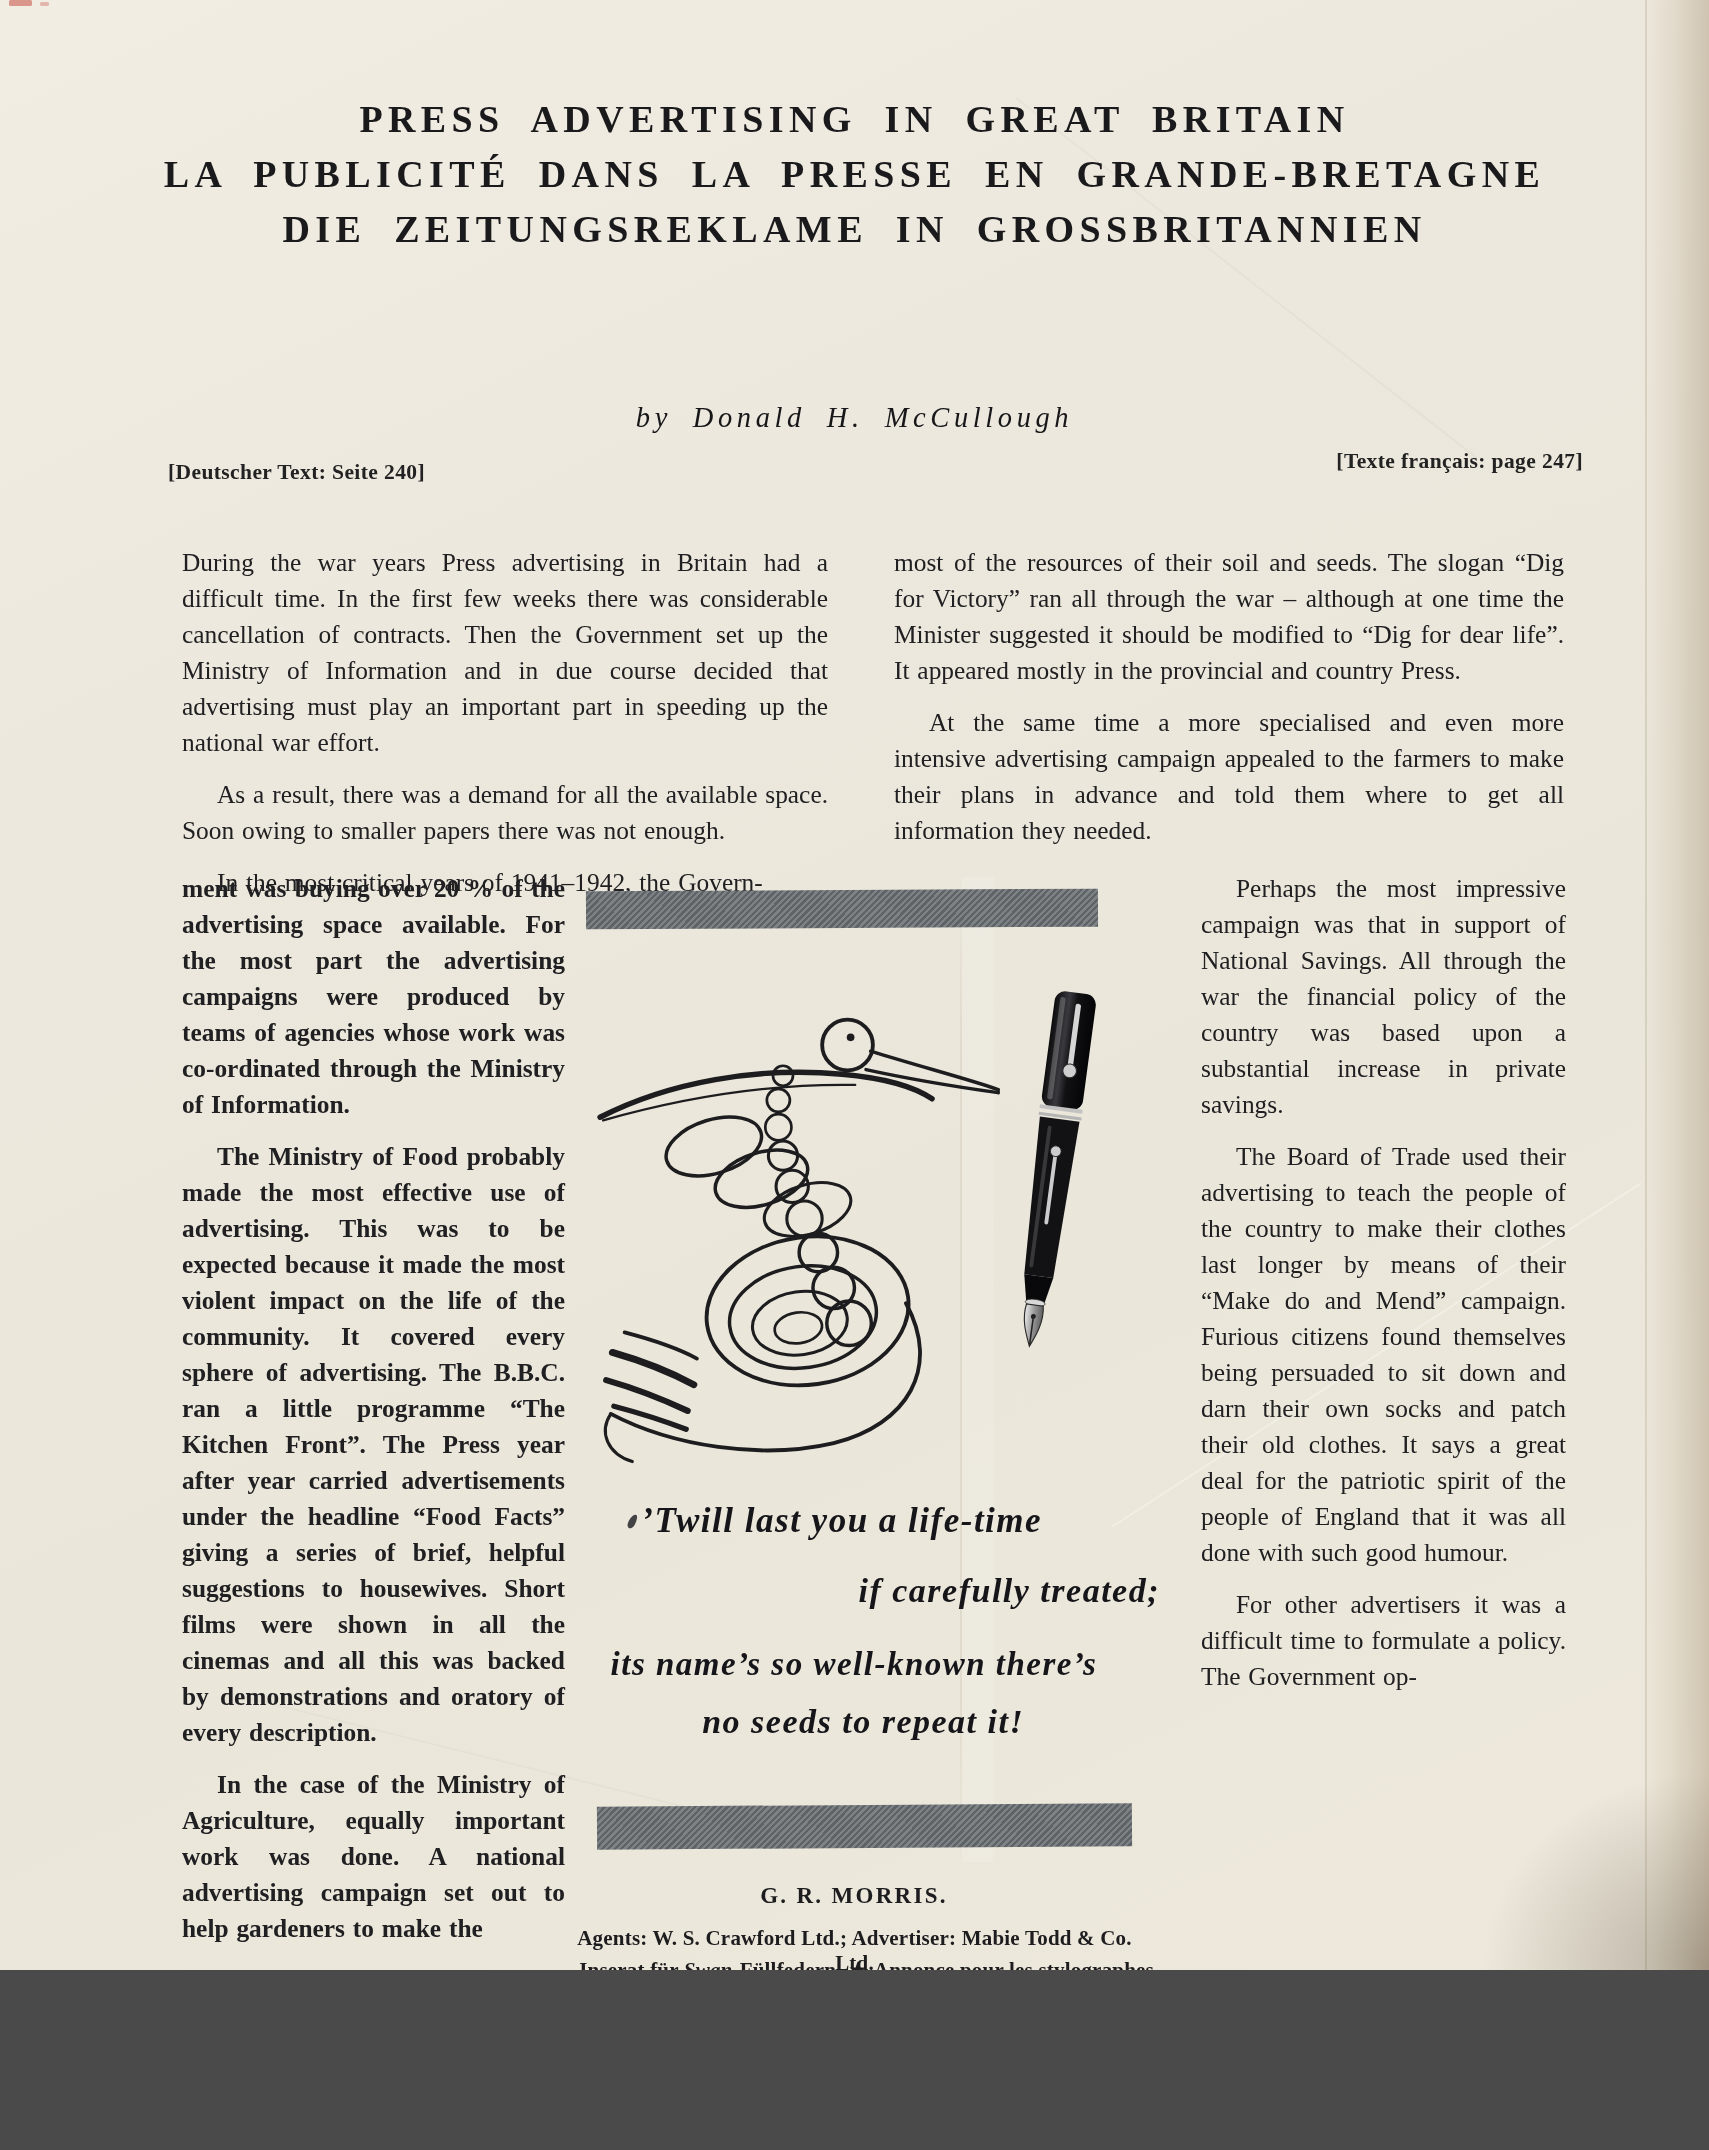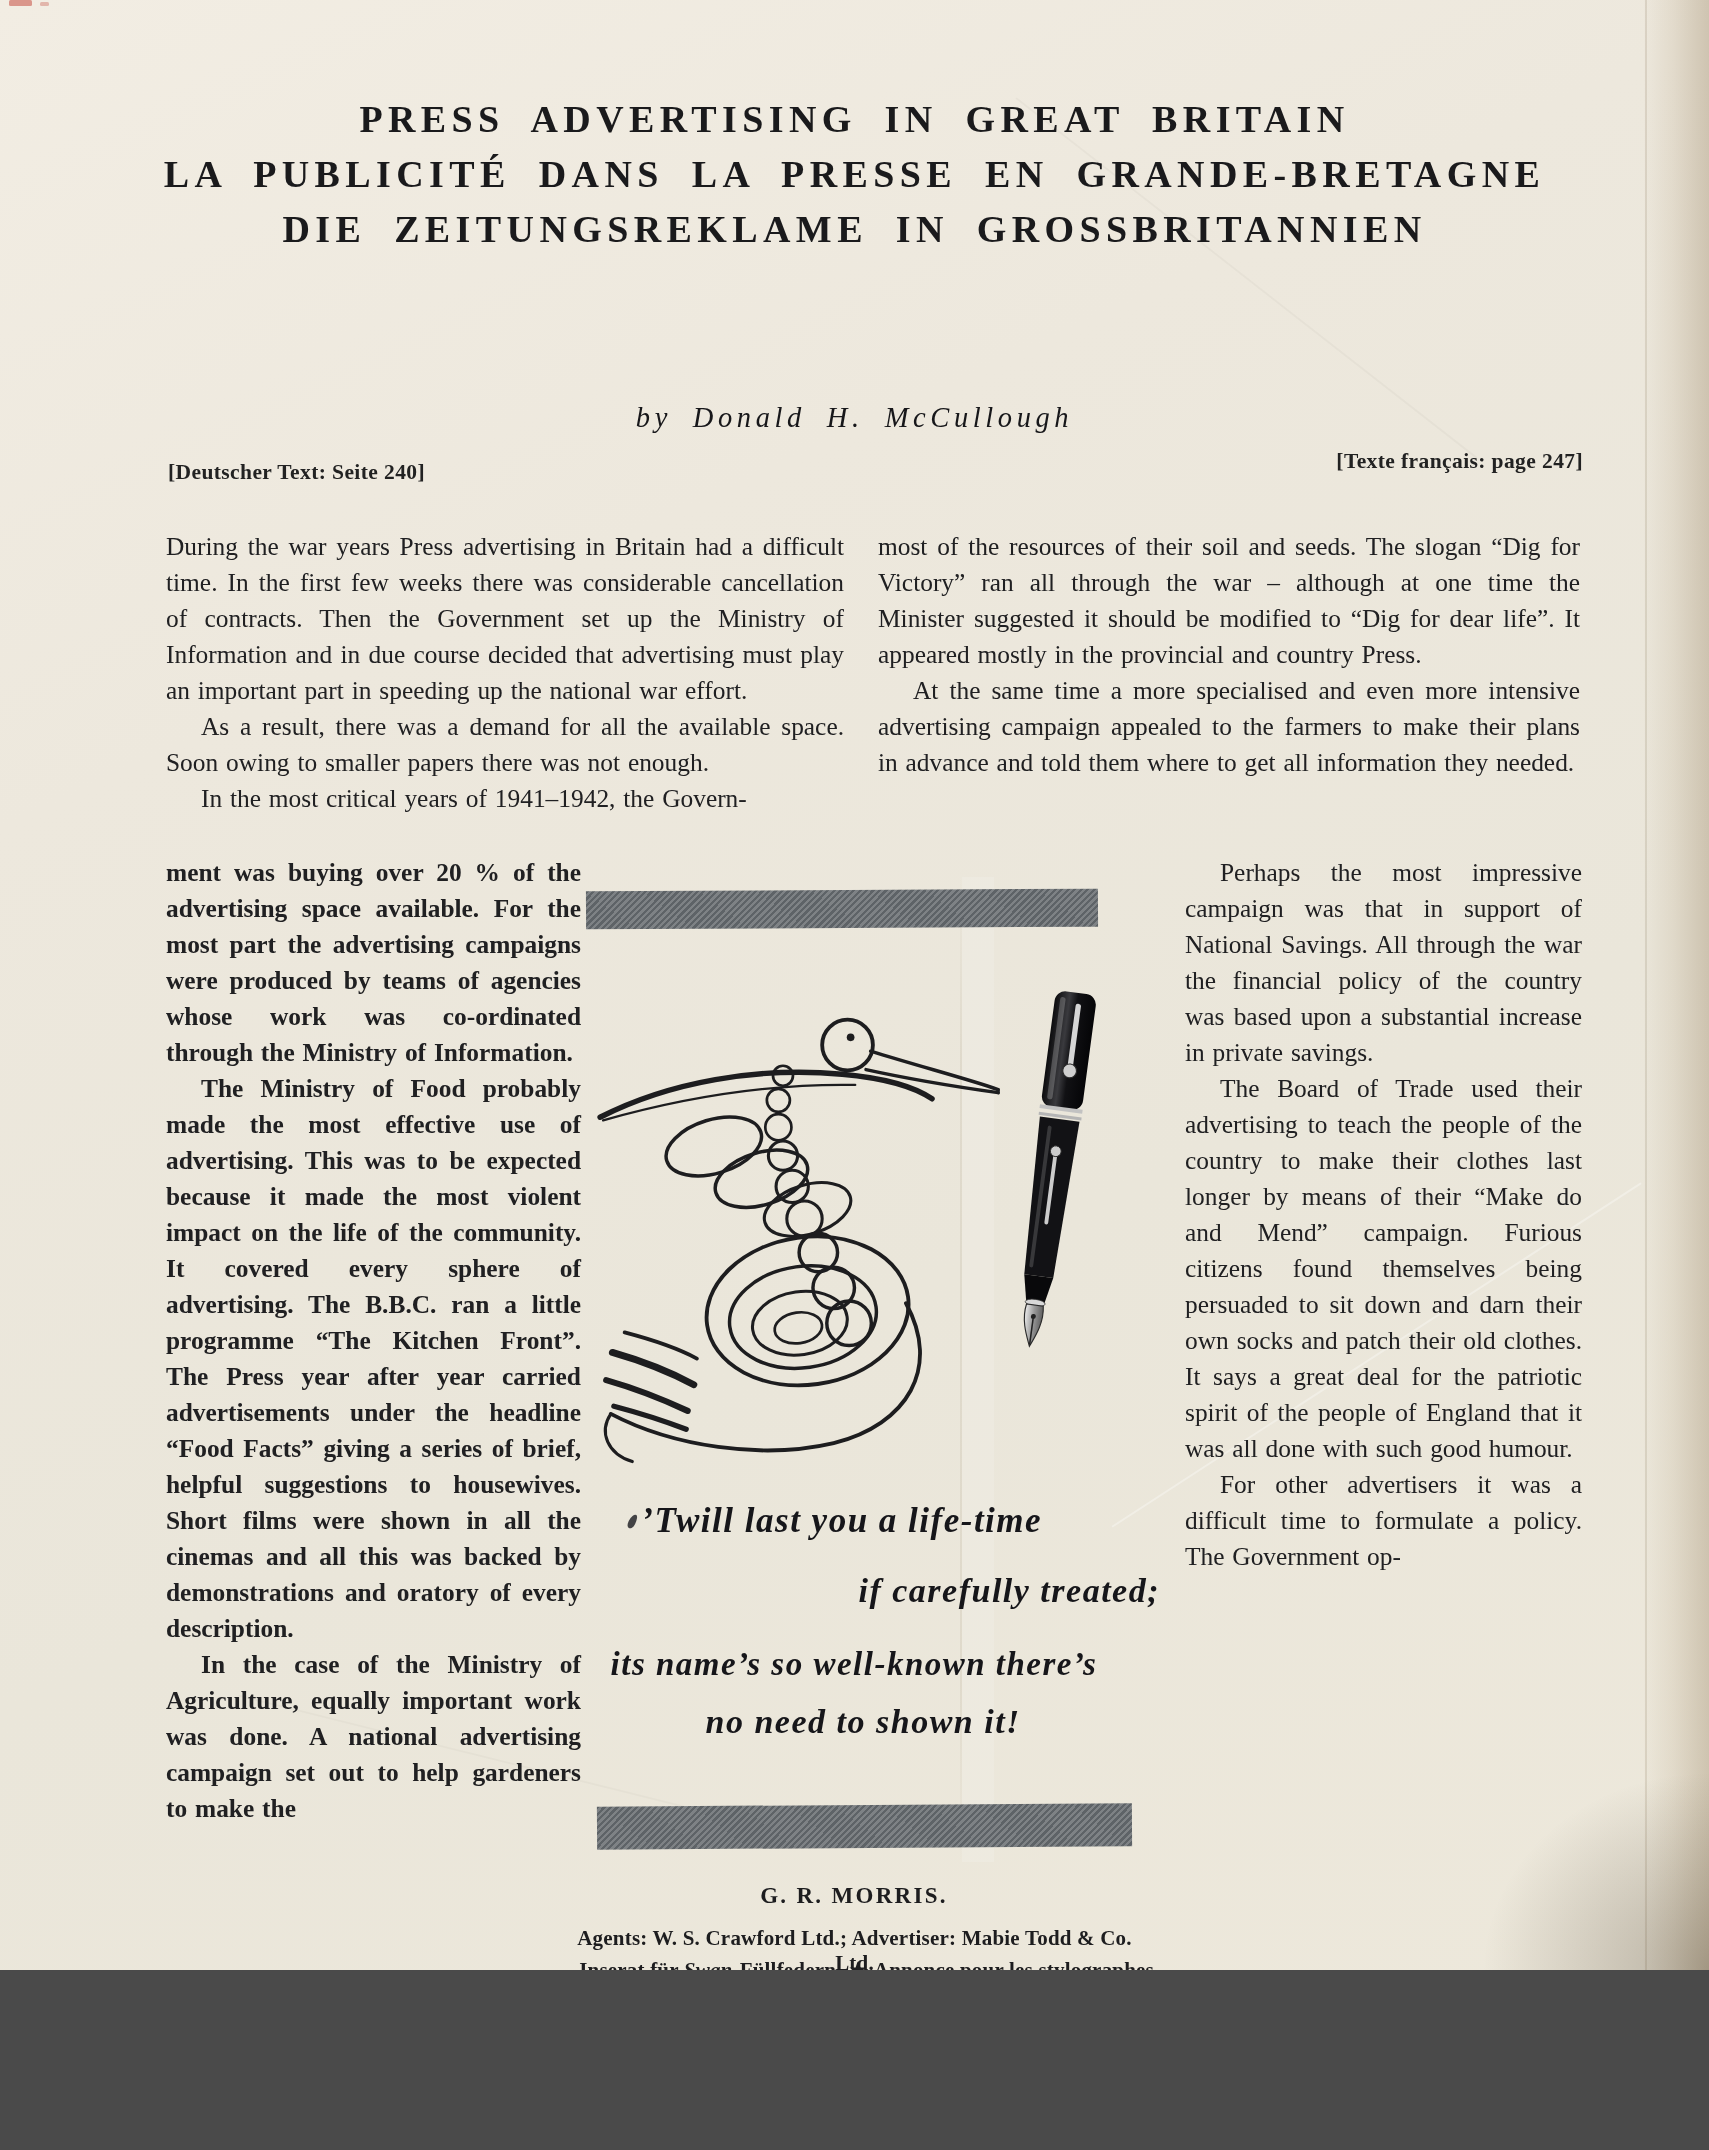--- a/index.html
+++ b/index.html
@@ -11,21 +11,21 @@
   
   .titles{position:absolute;left:123px;top:92px;width:1463px;text-align:center;}
   .title-line{font-weight:bold;font-size:38px;line-height:55px;letter-spacing:5.4px;word-spacing:13px;color:#1a1a1c;}
   .byline{position:absolute;left:124px;top:402px;width:1461px;text-align:center;
     font-style:italic;font-size:28.5px;letter-spacing:4.6px;word-spacing:9.2px;color:#17171a;}
   .note{position:absolute;font-size:21.5px;font-weight:bold;letter-spacing:0.4px;color:#222;}
   .note-left{left:168px;top:460px;}
   .note-right{right:126px;top:449px;}
   
   .col{position:absolute;font-size:25.4px;line-height:36px;text-align:justify;color:#202022;}
-  .col p{margin:0;word-spacing:1.5px;}
+  .col p{margin:16px;word-spacing:1.5px;}
   .col p.indent{text-indent:35px;}
   .col-top-left{left:166px;top:528px;width:678px;}
   .col-top-right{left:878px;top:528px;width:702px;}
   .col-left-narrow{left:166px;top:854px;width:415px;font-weight:bold;}
   .col-right-narrow{left:1185px;top:854px;width:397px;}
   
   .adbar{position:absolute;background:repeating-linear-gradient(135deg,#5e6367 0 2.3px,#7e8285 2.3px 4.6px);}
   .adbar-top{left:586px;top:890px;width:512px;height:38px;transform:rotate(-0.3deg);}
   .adbar-bottom{left:597px;top:1805px;width:535px;height:43px;transform:rotate(-0.35deg);}
   .illustration{position:absolute;left:577px;top:985px;width:538px;height:492px;}
@@ -180,21 +180,21 @@
       <circle cx="0" cy="425" r="3.2" fill="#222"></circle>
     </g>
   </svg>
 
   <div class="ink-mark"></div>
 
   <div class="script-block">
     <div class="script-line s1">’Twill last you a life-time</div>
     <div class="script-line s2">if carefully treated;</div>
     <div class="script-line s3">its name’s so well-known there’s</div>
-    <div class="script-line s4">no need to shown it!</div>
+    <div class="script-line s4">no seeds to repeat it!</div>
   </div>
 
   <div class="credit-name">G. R. MORRIS.</div>
   <div class="credit-agents">Agents: W. S. Crawford Ltd.; Advertiser: Mabie Todd &amp; Co. Ltd.</div>
   <div class="credit-inserat">
     <span>Inserat für </span><span class="it">Swan</span><span>-Füllfedern.</span><span class="star">★</span><span>Annonce pour les stylographes </span><span class="it">Swan</span><span>.</span>
   </div>
 
   <div class="page-number">238</div>
   <div class="edge-line"></div>

